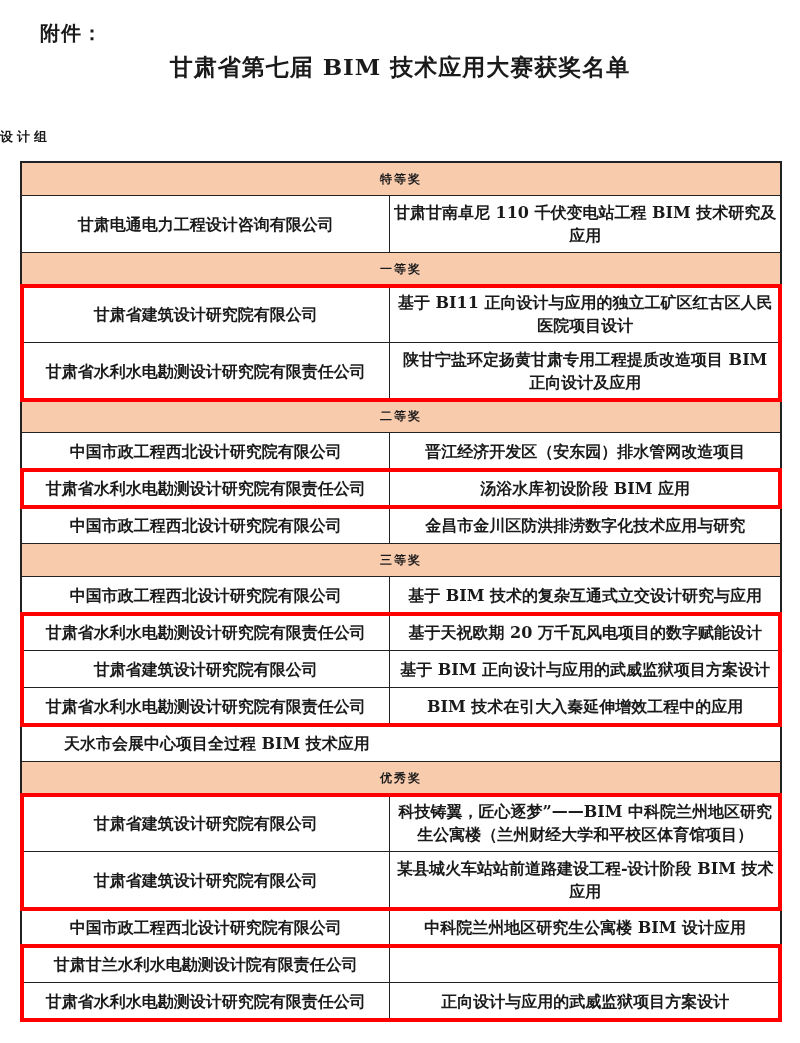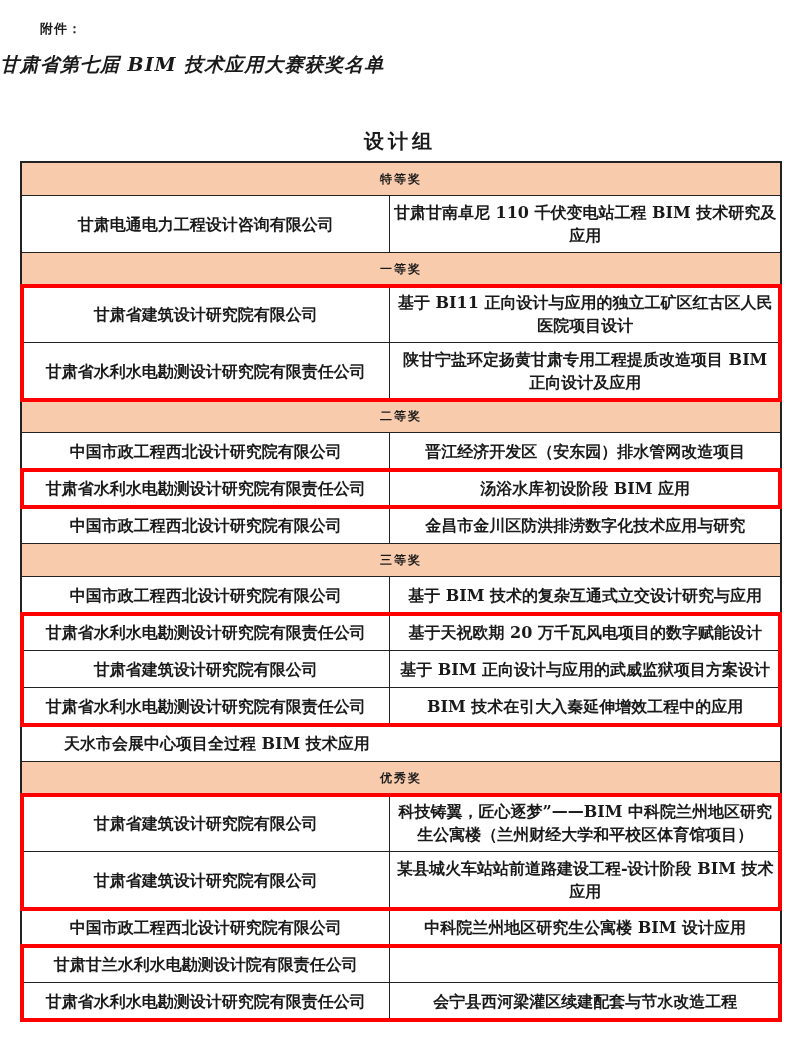--- a/index.html
+++ b/index.html
@@ -9,41 +9,40 @@
     height: 1043px;
     font-family: "DejaVu Serif", "Liberation Serif", serif;
     color: #1a1a1a;
     position: relative;
     overflow: hidden;
   }
   .attachment {
     position: absolute;
     left: 40px;
     top: 20px;
-    font-size: 13px;
+    font-size: 20px;
     font-weight: bold;
     letter-spacing: 1px;
   }
   .doc-title {
     position: absolute;
     left: 0;
     top: 52px;
     width: 100%;
-    font-size: 19px;
+    text-align: center;
+    font-size: 23px;
     font-weight: bold;
     letter-spacing: 1px;
-    font-style: italic;
   }
   .group-title {
     position: absolute;
     left: 0;
     top: 128px;
     width: 100%;
-    text-align: center;
-    font-size: 20px;
+    font-size: 13px;
     font-weight: bold;
     letter-spacing: 4px;
   }
   .award-table {
     position: absolute;
     left: 20px;
     top: 161px;
     width: 762px;
     border: 2px solid var(--grid, #222222);
     font-weight: bold;
@@ -164,16 +163,16 @@
     <div class="t-row">
       <div class="cell company">中国市政工程西北设计研究院有限公司</div>
       <div class="cell project">中科院兰州地区研究生公寓楼 BIM 设计应用</div>
     </div>
     <div class="hl-group">
       <div class="t-row">
         <div class="cell company">甘肃甘兰水利水电勘测设计院有限责任公司</div>
       </div>
       <div class="t-row">
         <div class="cell company">甘肃省水利水电勘测设计研究院有限责任公司</div>
-        <div class="cell project">会宁县西河梁灌区续建配套与节水改造工程</div>
+        <div class="cell project">正向设计与应用的武威监狱项目方案设计</div>
       </div>
     </div>
   </div>
 
 </body></html>

